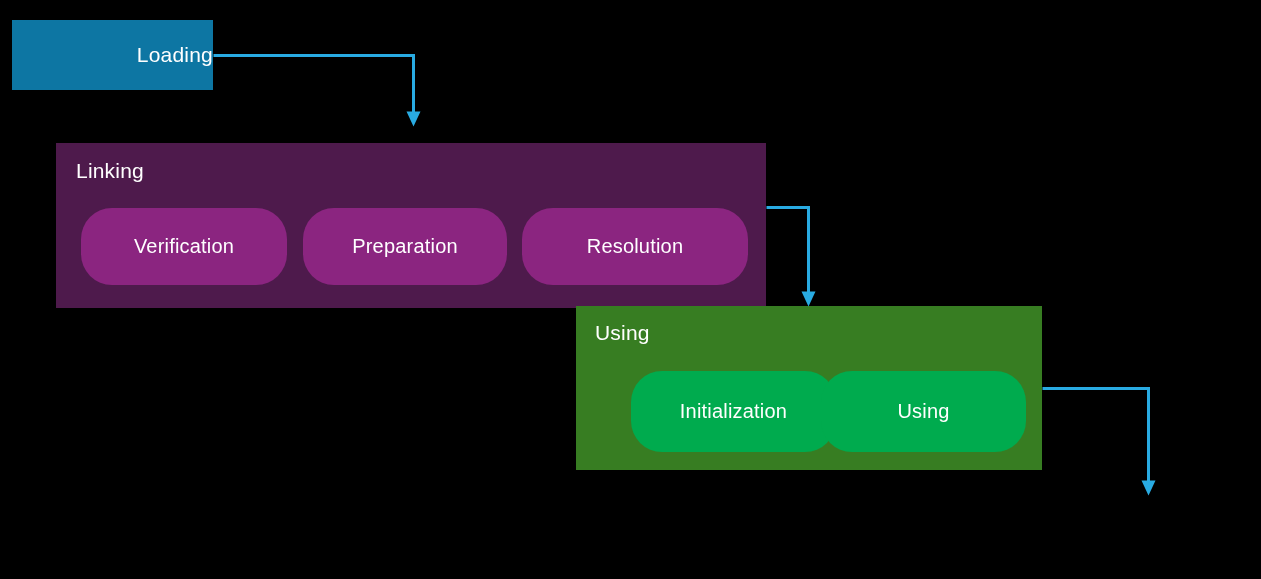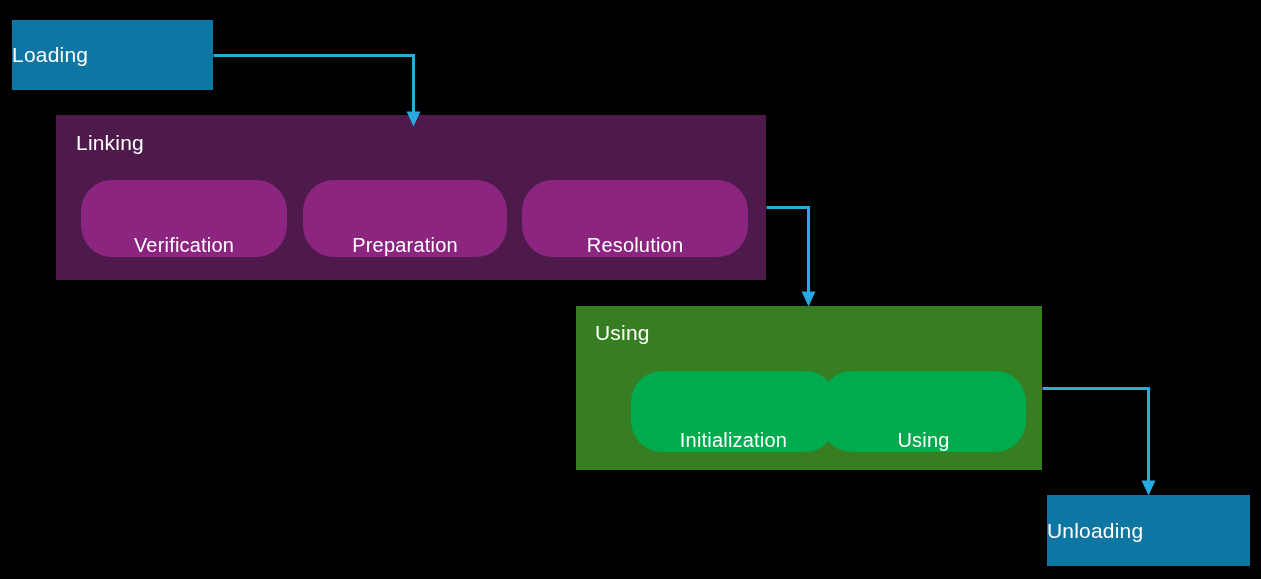--- a/index.html
+++ b/index.html
@@ -17,59 +17,59 @@
     width: 1261px;
     height: 579px;
     background: #000000;
     overflow: hidden;
   }
   .node {
     position: absolute;
     box-sizing: border-box;
     display: flex;
     align-items: center;
-    justify-content: flex-start;
+    justify-content: flex-end;
     color: #ffffff;
     letter-spacing: 0.2px;
   }
   .group {
     position: absolute;
     box-sizing: border-box;
   }
   .group-label {
     position: absolute;
     color: #ffffff;
     letter-spacing: 0.2px;
     white-space: nowrap;
   }
   .child {
     position: absolute;
     box-sizing: border-box;
     display: flex;
-    align-items: flex-end;
+    align-items: center;
     justify-content: center;
     color: #ffffff;
     white-space: nowrap;
     letter-spacing: 0.2px;
     border-radius: 31px;
   }
 
   
   #node-loading {
     left: 12px;  top: 20px;  width: 201px; height: 70px;
     font-size: 21px;
   }
   #node-unloading {
     left: 1047px; top: 495px; width: 203px; height: 71px;
     font-size: 21px;
   }
 
   
   #group-linking {
-    left: 56px; top: 115px; width: 710px; height: 165px;
+    left: 56px; top: 143px; width: 710px; height: 165px;
   }
   #group-linking .group-label { left: 20px; top: 16px; font-size: 21px; }
   #child-verification { left: 25px;  top: 65px; width: 206px; height: 77px; font-size: 20px; }
   #child-preparation  { left: 247px; top: 65px; width: 204px; height: 77px; font-size: 20px; }
   #child-resolution   { left: 466px; top: 65px; width: 226px; height: 77px; font-size: 20px; }
 
   
   #group-using {
     left: 576px; top: 306px; width: 466px; height: 164px;
   }
@@ -115,23 +115,20 @@
 
     <div class="child" id="child-initialization" style="background:#00ab4e;margin-left:31px;">
       <span>Initialization</span>
     </div>
 
     <div class="child" id="child-using" style="background:#00ab4e;">
       <span>Using</span>
     </div>
   </div>
 
-  <div class="node" id="node-unloading" style="background:#0d76a3;">
-    <span>Unloading</span>
-  </div>
 
   <svg id="connectors" viewBox="0 0 1261 579" width="1261" height="579">
 
     <g>
       <path d="M 213.5 55.5 L 413.5 55.5 L 413.5 112.5" fill="none" stroke="#29abe2" stroke-width="3"></path>
       <path d="M 406.5 111.5 L 420.5 111.5 L 413.5 126.5 Z" fill="#29abe2"></path>
     </g>
 
     <g>
       <path d="M 766.5 207.5 L 808.5 207.5 L 808.5 292.5" fill="none" stroke="#29abe2" stroke-width="3"></path>

